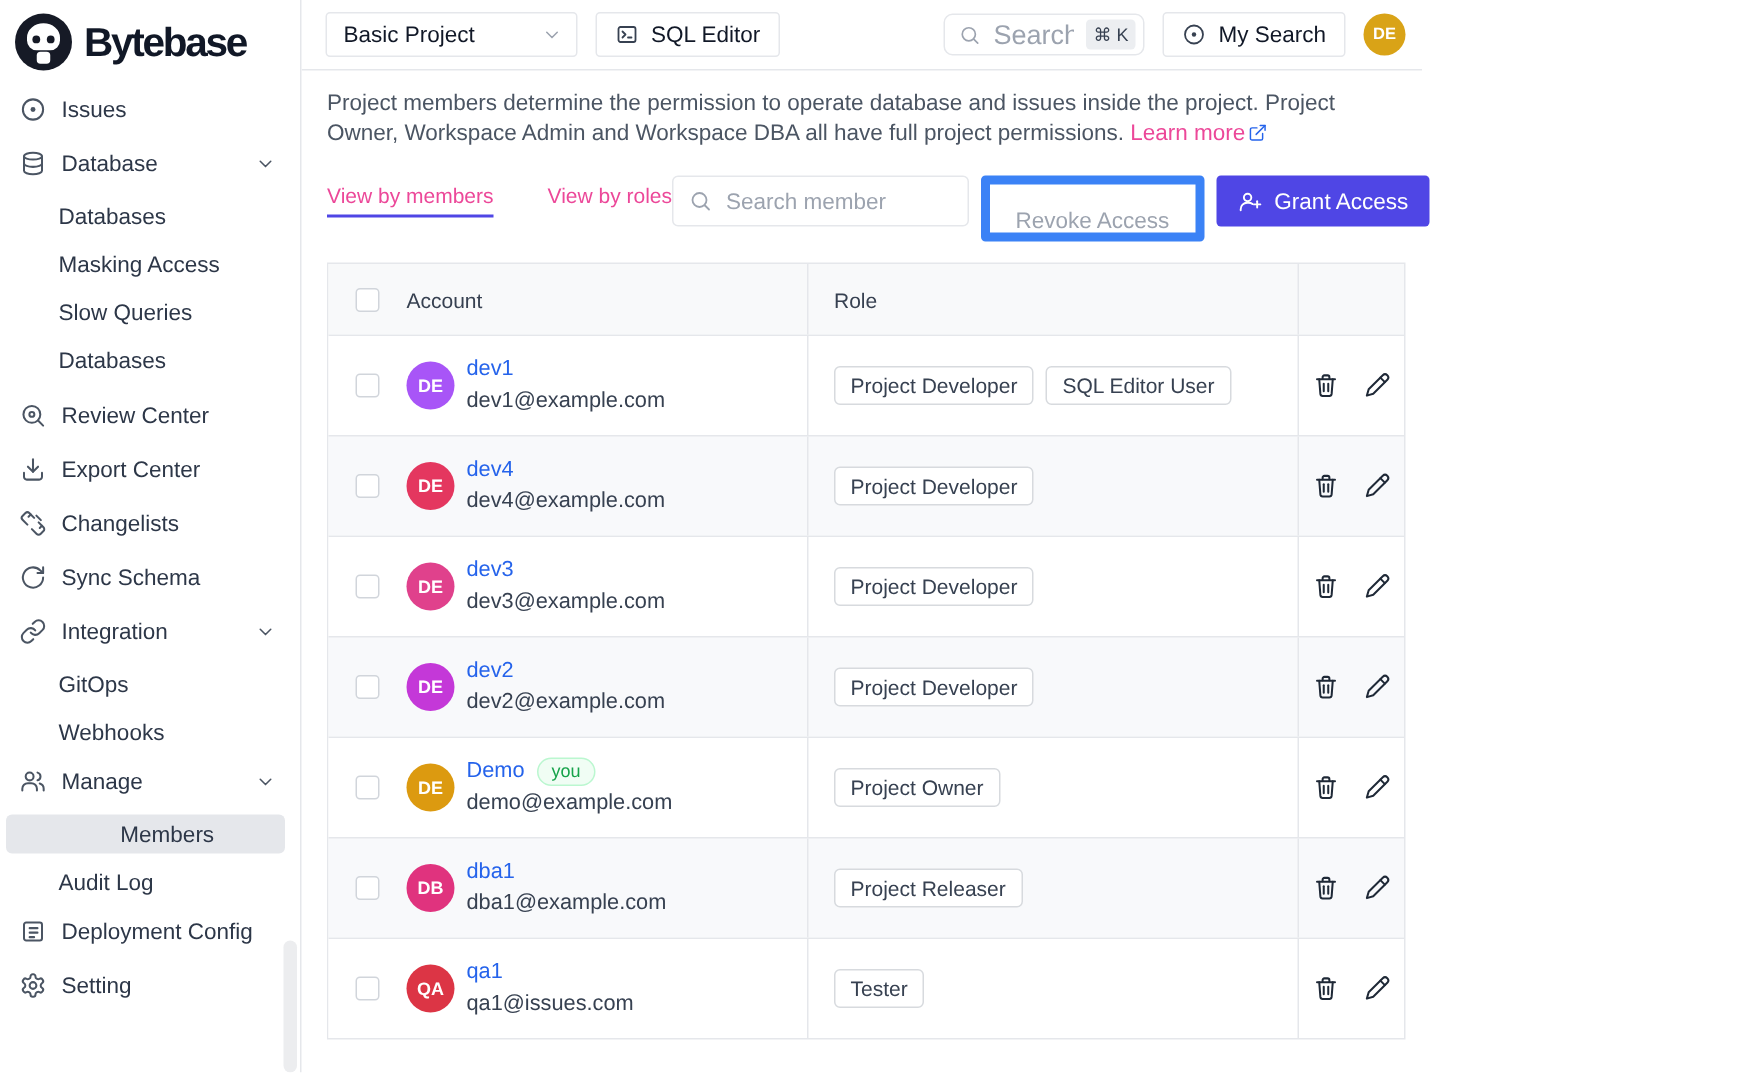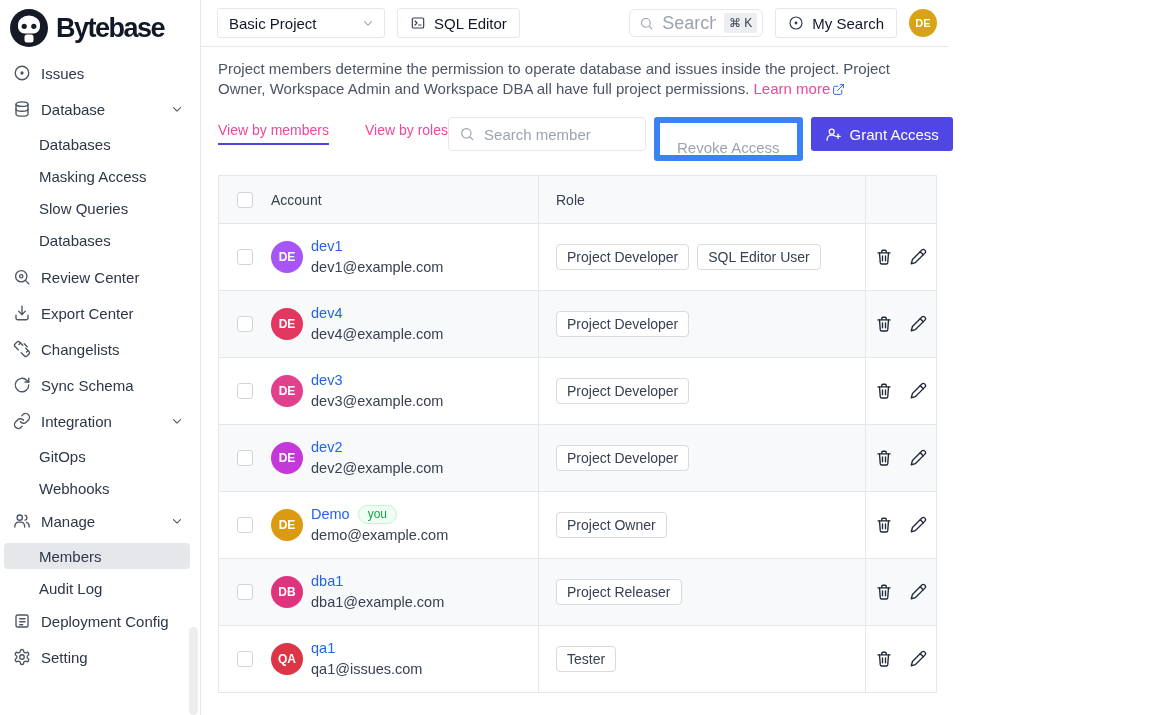--- a/index.html
+++ b/index.html
@@ -15,21 +15,21 @@
 
   
   .sidebar { width:201px; min-width:201px; height:715px; border-right:1px solid #e5e7eb; position:relative; background:#fff; }
   .logo-row { display:flex; align-items:center; gap:7px; padding:8px 10px 9px 9px; }
   .logo-mark { width:40px; height:40px; flex:none; }
   .brand { font-size:27px; font-weight:800; color:#111827; letter-spacing:-1.5px; }
   .nav { padding-top:2px; }
   .nav-item { display:flex; align-items:center; gap:10px; height:28px; margin:0 10px 8px 4px; padding:0 6px 0 9px; border-radius:4px; font-size:15px; color:#2d3748; cursor:pointer; }
   .nav-item .icon { width:18px; height:18px; color:#4b5563; flex:none; }
   .nav-item.sub { height:26px; margin-bottom:6px; padding-left:35px; }
-  .nav-item.active { background:#e5e7eb; }
+  .nav-item.active { background:#e5e7eb;justify-content:center; }
   .nav-item.gap-top { margin-top:10px; }
   .chev { width:14px !important; height:14px !important; margin-left:auto; color:#6b7280; }
   .sb-scroll { position:absolute; right:2px; bottom:0; width:9px; height:88px; background:#ecedef; border-radius:5px; }
 
   
   .main { flex:1; display:flex; flex-direction:column; min-width:0; }
 
   .topbar { height:47px; display:flex; align-items:center; padding:0 11px 0 16px; border-bottom:1px solid #e5e7eb; gap:12px; flex:none; }
   .select { width:168px; height:30px; border:1px solid #e5e7eb; border-radius:3px; display:flex; align-items:center; justify-content:space-between; padding:0 9px 0 11px; font-size:15px; color:#111827; cursor:pointer; background:#fff; }
   .select .icon { width:14px; height:14px; color:#9ca3af; }

